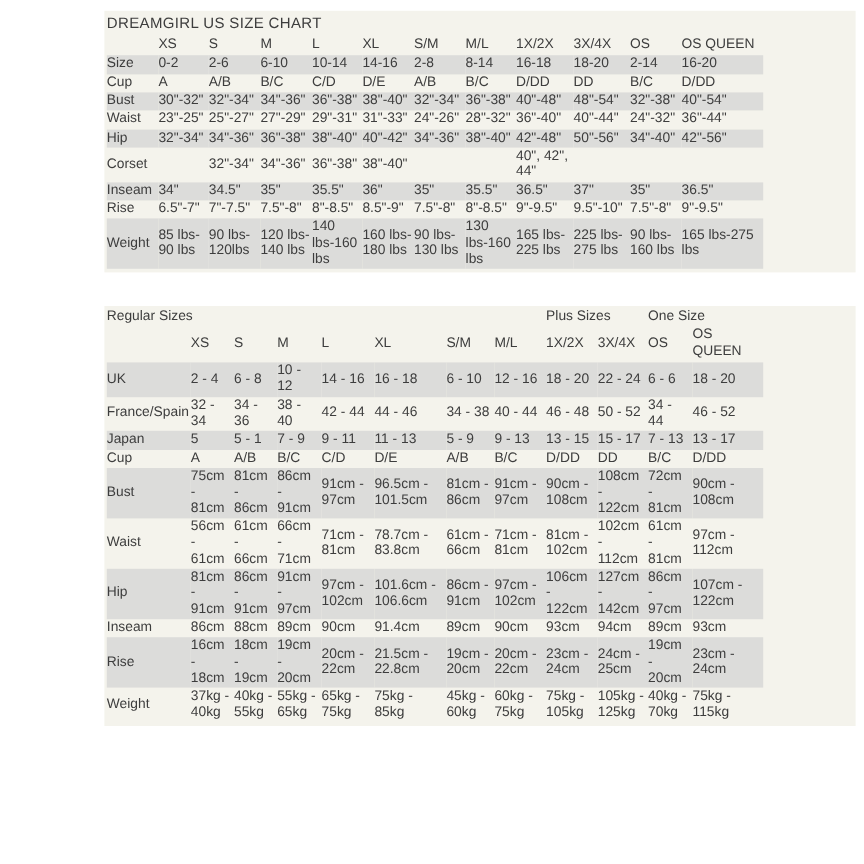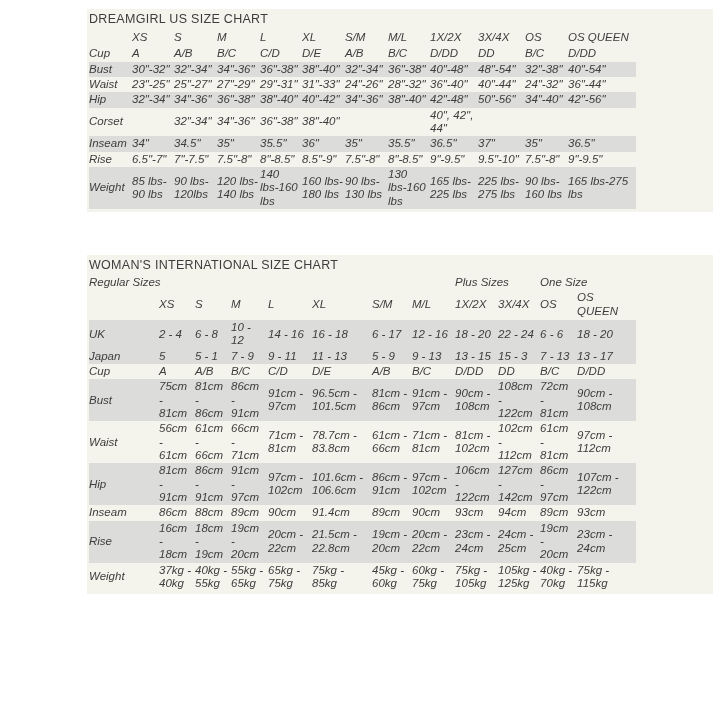--- a/index.html
+++ b/index.html
@@ -25,21 +25,20 @@
     line-height: 1.2;
     letter-spacing: 0.3px;
     margin: 0 0 3px 0;
     white-space: nowrap;
   }
   table.size-table {
     border-collapse: collapse;
     table-layout: fixed;
     width: 547px;
     font-size: 11.5px;
-    font-style: italic;
   }
   table.size-table th, table.size-table td {
     font-weight: 400;
     text-align: left;
     vertical-align: middle;
     padding: 1px 2px 1px 0;
     line-height: 1.16;
     overflow: visible;
     word-wrap: normal;
   }
@@ -80,20 +79,34 @@
             <th>XL</th>
             <th>S/M</th>
             <th>M/L</th>
             <th>1X/2X</th>
             <th>3X/4X</th>
             <th>OS</th>
             <th>OS QUEEN</th>
           </tr>
         </thead>
       <tbody>
+          <tr class="shaded">
+            <th>Size</th>
+            <td>0-2</td>
+            <td>2-6</td>
+            <td>6-10</td>
+            <td>10-14</td>
+            <td>14-16</td>
+            <td>2-8</td>
+            <td>8-14</td>
+            <td>16-18</td>
+            <td>18-20</td>
+            <td>2-14</td>
+            <td>16-20</td>
+          </tr>
           <tr>
             <th>Cup</th>
             <td>A</td>
             <td>A/B</td>
             <td>B/C</td>
             <td>C/D</td>
             <td>D/E</td>
             <td>A/B</td>
             <td>B/C</td>
             <td>D/DD</td>
@@ -197,21 +210,20 @@
             <td>165 lbs-225 lbs</td>
             <td>225 lbs-275 lbs</td>
             <td>90 lbs-160 lbs</td>
             <td>165 lbs-275 lbs</td>
           </tr>
         </tbody>
     </table>
   </section>
 
   <section class="chart-block block-intl">
-    <div class="chart-title">WOMAN'S INTERNATIONAL SIZE CHART</div>
     <table class="size-table">
       <colgroup>
           <col style="width: 70px;">
           <col style="width: 36px;">
           <col style="width: 36px;">
           <col style="width: 37px;">
           <col style="width: 44px;">
           <col style="width: 60px;">
           <col style="width: 40px;">
           <col style="width: 43px;">
@@ -242,38 +254,52 @@
           </tr>
         </thead>
       <tbody>
           <tr class="shaded">
             <th>UK</th>
             <td>2 - 4</td>
             <td>6 - 8</td>
             <td>10 - 12</td>
             <td>14 - 16</td>
             <td>16 - 18</td>
-            <td>6 - 17</td>
+            <td>6 - 10</td>
             <td>12 - 16</td>
             <td>18 - 20</td>
             <td>22 - 24</td>
             <td>6 - 6</td>
             <td>18 - 20</td>
+          </tr>
+          <tr>
+            <th>France/Spain</th>
+            <td>32 - 34</td>
+            <td>34 - 36</td>
+            <td>38 - 40</td>
+            <td>42 - 44</td>
+            <td>44 - 46</td>
+            <td>34 - 38</td>
+            <td>40 - 44</td>
+            <td>46 - 48</td>
+            <td>50 - 52</td>
+            <td>34 - 44</td>
+            <td>46 - 52</td>
           </tr>
           <tr class="shaded">
             <th>Japan</th>
             <td>5</td>
             <td>5 - 1</td>
             <td>7 - 9</td>
             <td>9 - 11</td>
             <td>11 - 13</td>
             <td>5 - 9</td>
             <td>9 - 13</td>
             <td>13 - 15</td>
-            <td>15 - 3</td>
+            <td>15 - 17</td>
             <td>7 - 13</td>
             <td>13 - 17</td>
           </tr>
           <tr>
             <th>Cup</th>
             <td>A</td>
             <td>A/B</td>
             <td>B/C</td>
             <td>C/D</td>
             <td>D/E</td>

